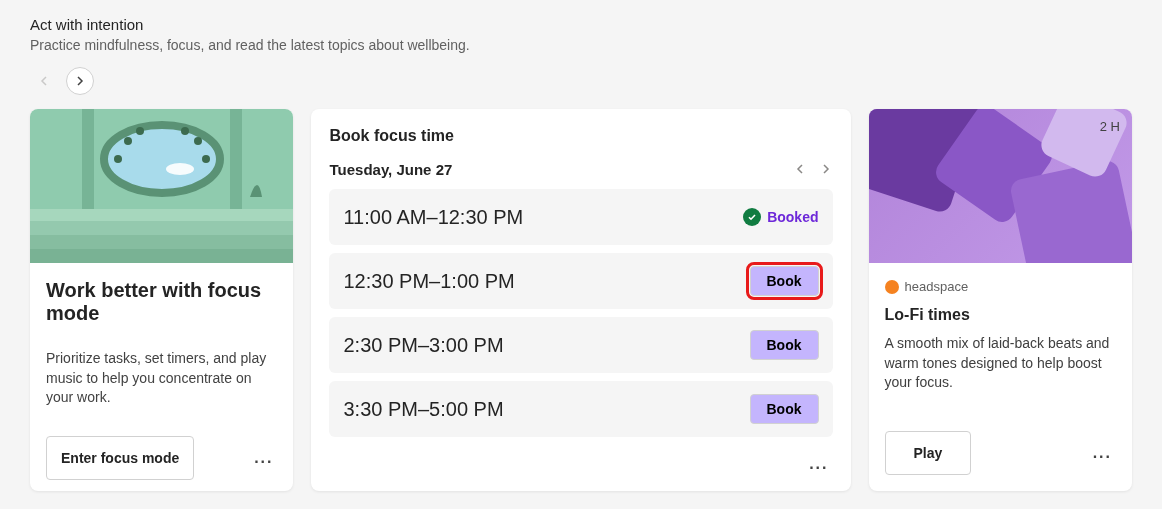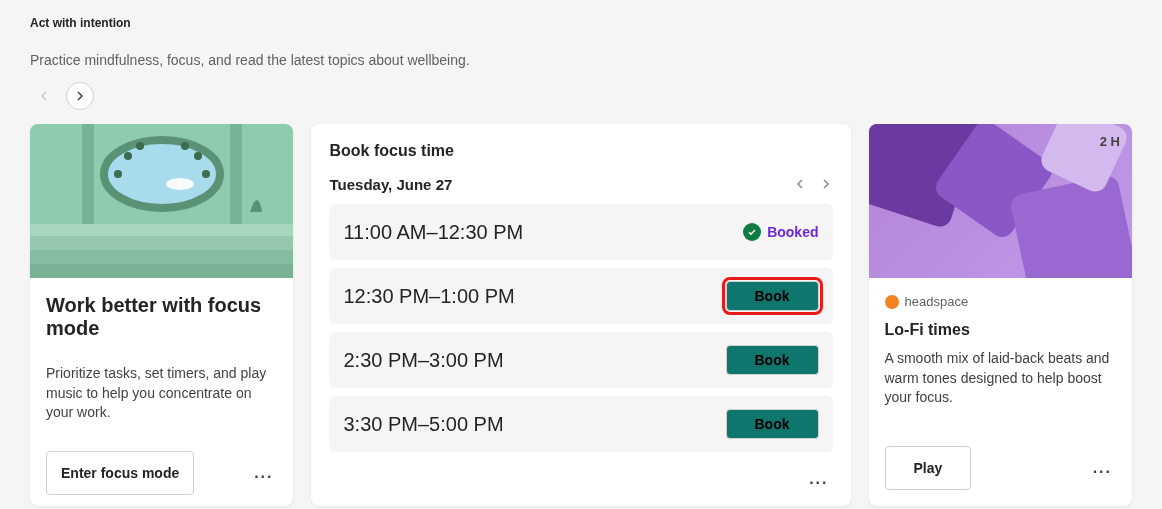--- a/index.html
+++ b/index.html
@@ -5,21 +5,21 @@
     * { box-sizing: border-box; margin: 0; padding: 0; }
     body {
       font-family: 'Segoe UI', -apple-system, BlinkMacSystemFont, sans-serif;
       background: #f5f5f5;
       width: 1162px;
       height: 509px;
       overflow: hidden;
       padding: 16px 30px;
       color: #242424;
     }
-    .page-title { font-size: 12px; font-weight: 700; margin-bottom: 22px; }
+    .page-title { font-size: 15px; font-weight: 400; margin-bottom: 4px; }
     .page-subtitle { font-size: 14px; color: #616161; margin-bottom: 14px; }
     .header-row { display: flex; justify-content: space-between; align-items: center; margin-bottom: 14px; }
     .tabs { display: flex; gap: 8px; }
     .tab {
       padding: 5px 14px; border-radius: 16px; font-size: 14px; font-weight: 600;
       border: 1px solid #d1d1d1; background: #fff; cursor: pointer;
     }
     .tab.active { background: #3a60d7; color: #fff; border-color: #3a60d7; }
     .nav-arrows { display: flex; gap: 8px; }
     .nav-arrow {
@@ -56,27 +56,27 @@
     .date-nav { display: flex; gap: 12px; }
     .date-nav-btn { cursor: pointer; color: #8a8886; font-size: 14px; padding: 2px; }
     .slot {
       display: flex; justify-content: space-between; align-items: center;
       background: #f5f5f5; border-radius: 6px; padding: 12px 14px; margin-bottom: 8px;
       height: 56px;
     }
     .slot-time { font-size: 20px; color: #242424; }
     .slot-booked { display: flex; align-items: center; gap: 6px; color: #6d28d9; font-weight: 600; font-size: 14px; }
     .check-circle { width: 18px; height: 18px; border-radius: 50%; background: #107c41; display: flex; align-items: center; justify-content: center; }
-    .book-btn { background: #0f766e; border: 1px solid #d1d1d1; border-radius: 4px; padding: 6px 28px; font-size: 14px; font-weight: 600; cursor: pointer; }
+    .book-btn { background: #c4b5fd; border: 1px solid #d1d1d1; border-radius: 4px; padding: 6px 16px; font-size: 14px; font-weight: 600; cursor: pointer; }
     .highlight { outline: 3px solid #e81a1a; outline-offset: 1px; }
     .book-footer { display: flex; justify-content: flex-end; padding-top: 6px; }
 
     
     .hs-hero { width: 100%; height: 154px; position: relative; background: linear-gradient(135deg, #b183d9 0%, #c29ae8 100%); overflow: hidden; }
-    .hs-duration { position: absolute; top: 10px; right: 12px; font-size: 13px; font-weight: 700; color: #424242; background: rgba(255,255,255,0.0); }
+    .hs-duration { position: absolute; top: 10px; right: 12px; font-size: 13px; font-weight: 400; color: #424242; background: rgba(255,255,255,0.0); }
     .hs-body { padding: 16px; flex: 1; display: flex; flex-direction: column; }
     .hs-brand { display: flex; align-items: center; gap: 6px; margin-bottom: 12px; }
     .hs-dot { width: 14px; height: 14px; border-radius: 50%; background: #f58220; }
     .hs-brand-name { font-size: 13px; color: #616161; }
     .hs-title { font-size: 16px; font-weight: 700; margin-bottom: 10px; }
     .hs-desc { font-size: 14px; color: #404040; line-height: 1.4; }
 
     .sq { position: absolute; border-radius: 12px; }
   </style>
 </head>

